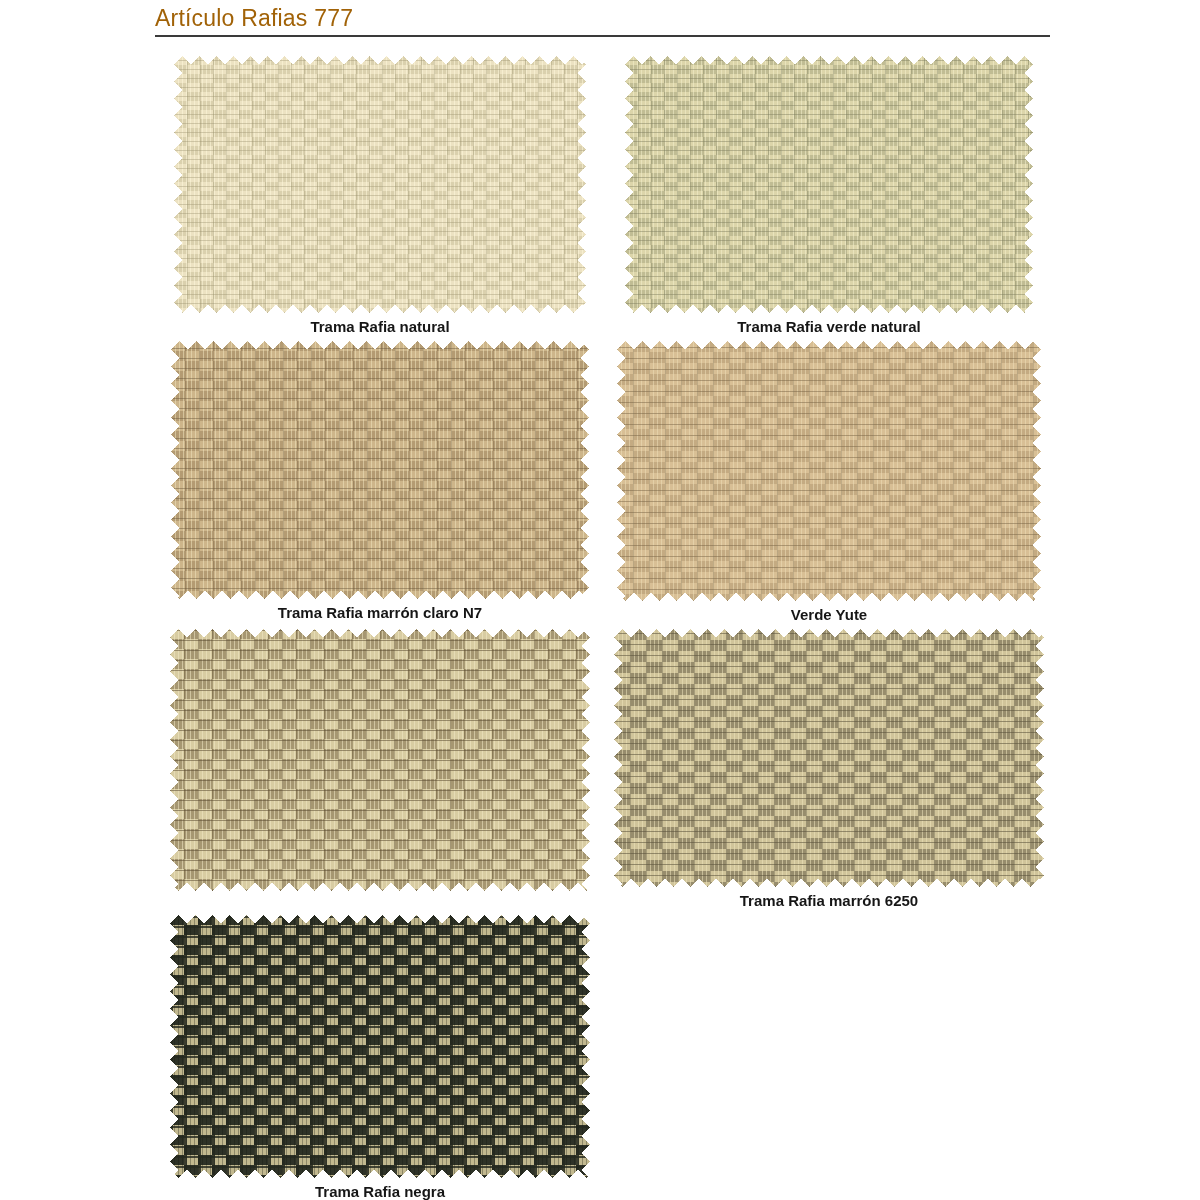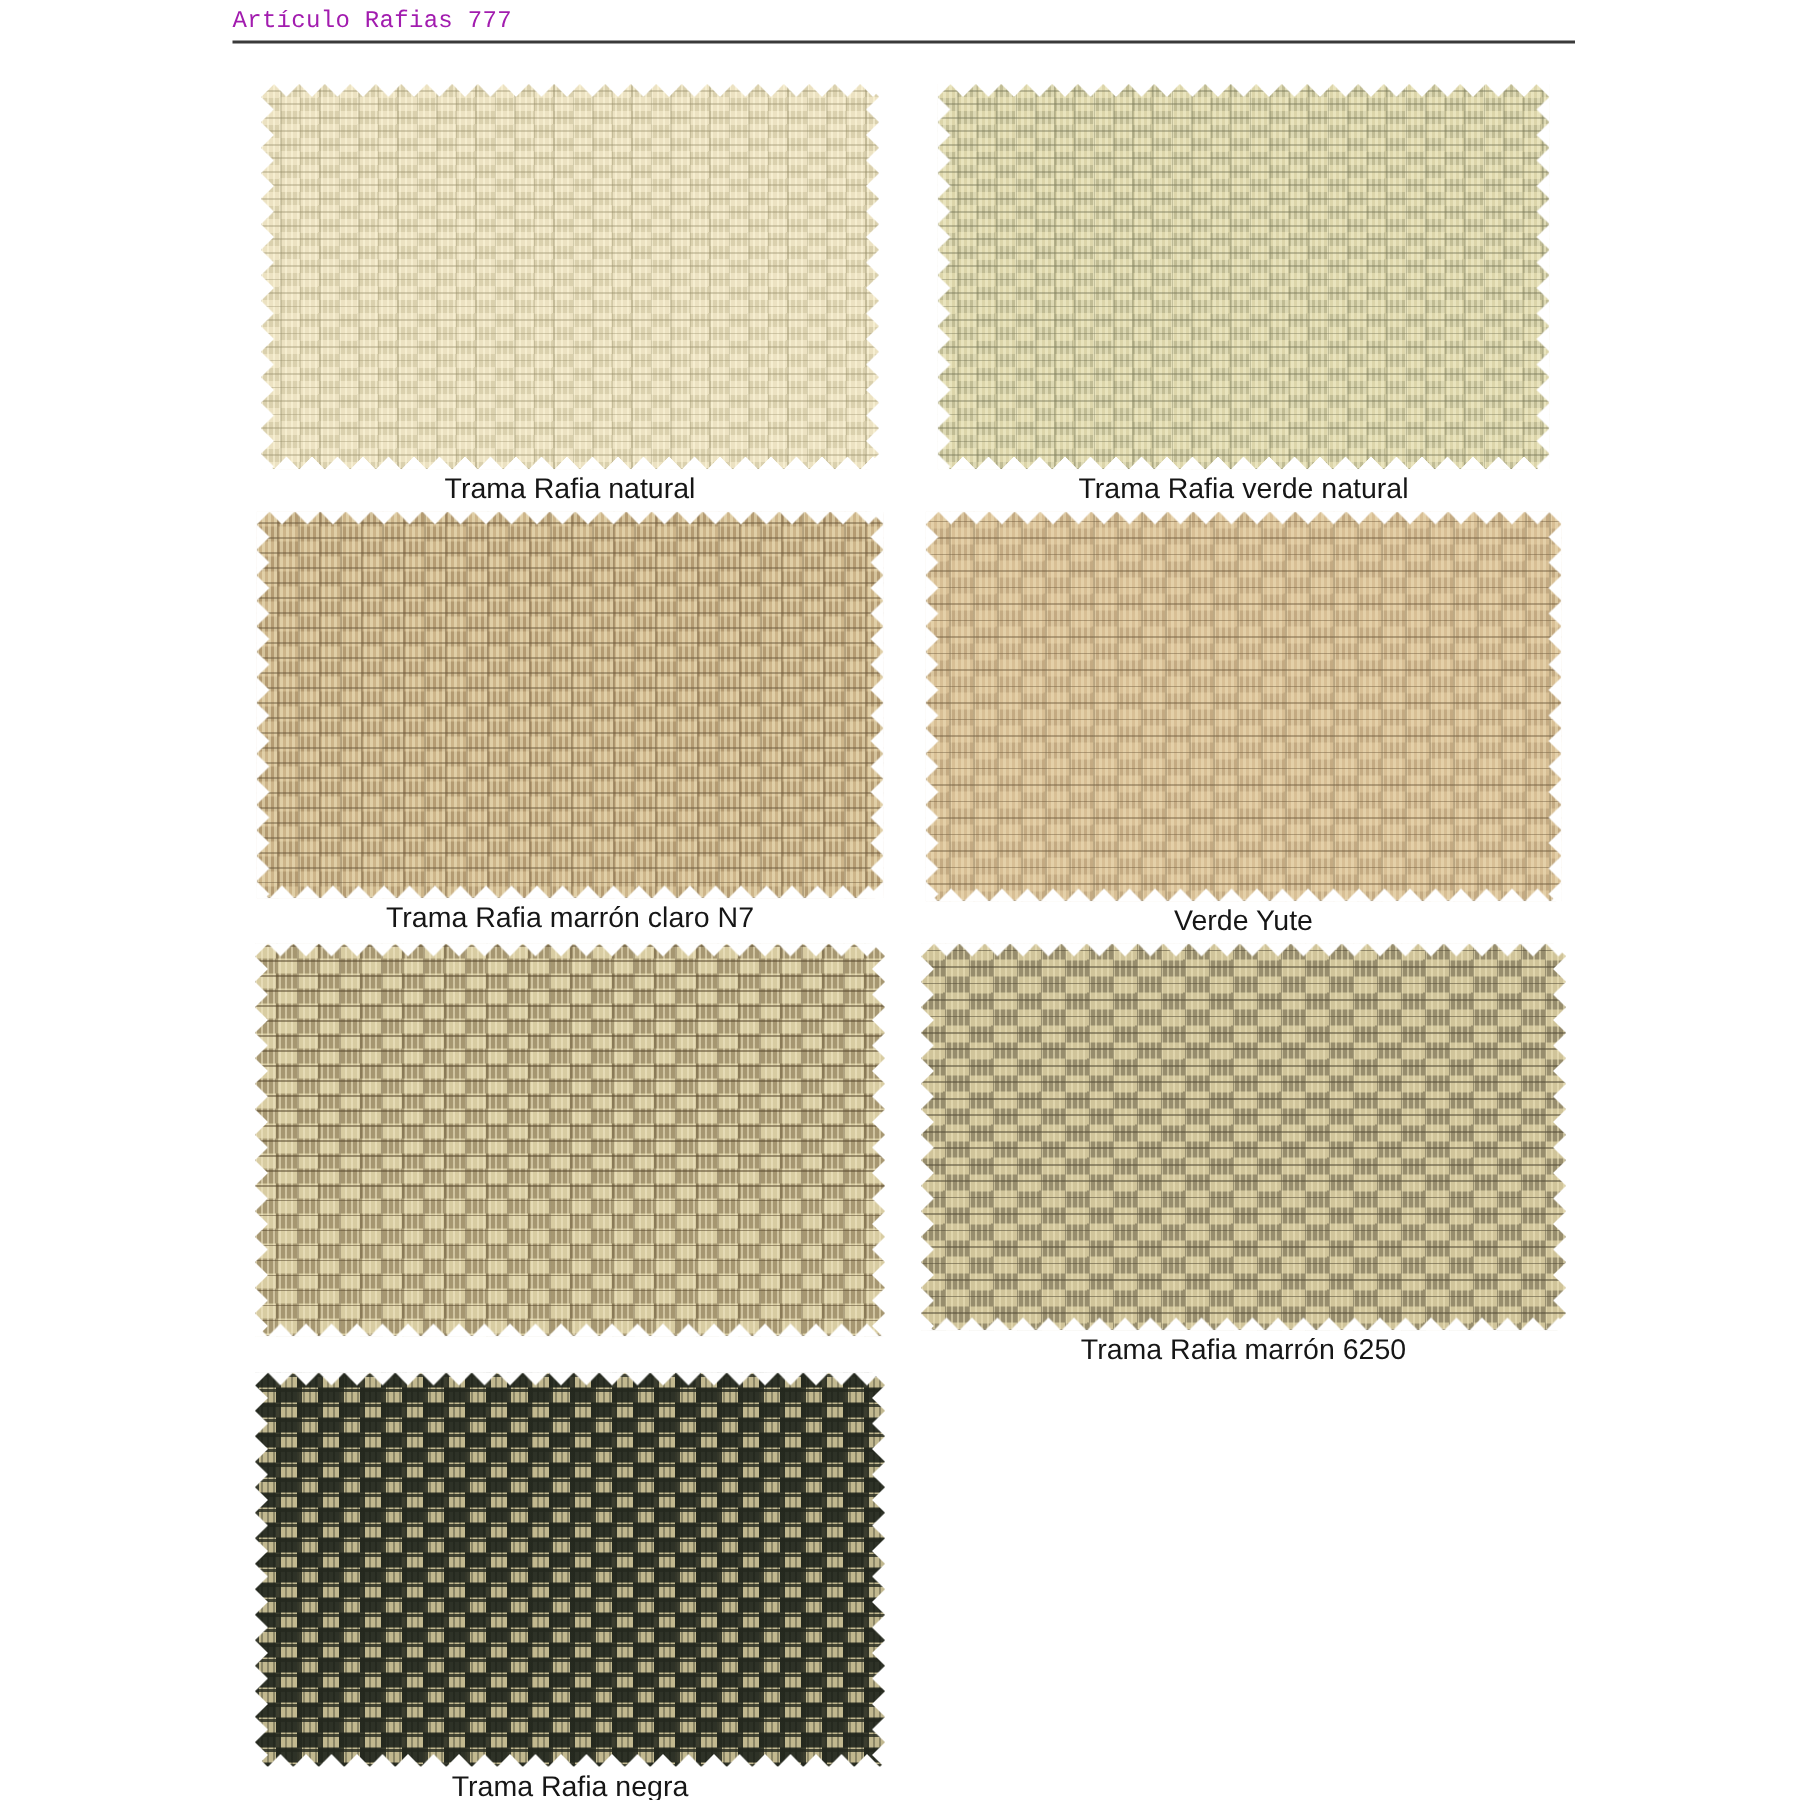--- a/index.html
+++ b/index.html
@@ -14,35 +14,35 @@
   .page{position:absolute;inset:0;background:#fff;}
 
   
   .header{
     position:absolute;left:155px;top:5px;width:895px;
     display:flex;justify-content:space-between;align-items:baseline;
     border-bottom:2px solid #3a3a3a;
     padding-bottom:4px;
   }
   .header .title{
-    font-size:16px;line-height:1.15;letter-spacing:0.2px;color:#a21caf;font-family:Liberation Mono, monospace;
+    font-size:23px;line-height:1.15;letter-spacing:0.2px;color:#a16207;
   }
 
   
   .grid{
     position:absolute;left:166px;top:56px;
     display:grid;
     grid-template-columns:428px 438px;
     column-gap:16px;row-gap:2px;
     justify-items:center;
   }
   .cell{margin:0;display:flex;flex-direction:column;align-items:center;}
   .caption{
-    font-size:19px;line-height:24px;margin-top:2px;color:#161616;
-    text-align:center;white-space:nowrap;
+    font-size:15px;line-height:24px;margin-top:2px;color:#161616;
+    text-align:center;white-space:nowrap;font-weight:bold;
   }
 
   
   .weave{
     --gxw:1px; --gyw:1px;
     background-color:var(--base);
     background-image:
       repeating-linear-gradient(90deg, var(--gx) 0 var(--gxw), rgba(0,0,0,0) var(--gxw) var(--halfx)),
       repeating-linear-gradient(0deg,  var(--gy) 0 var(--gyw), rgba(0,0,0,0) var(--gyw) var(--halfy)),
       repeating-linear-gradient(90deg, var(--fiber) 0 1.5px, rgba(0,0,0,0) 1.5px 4px),

